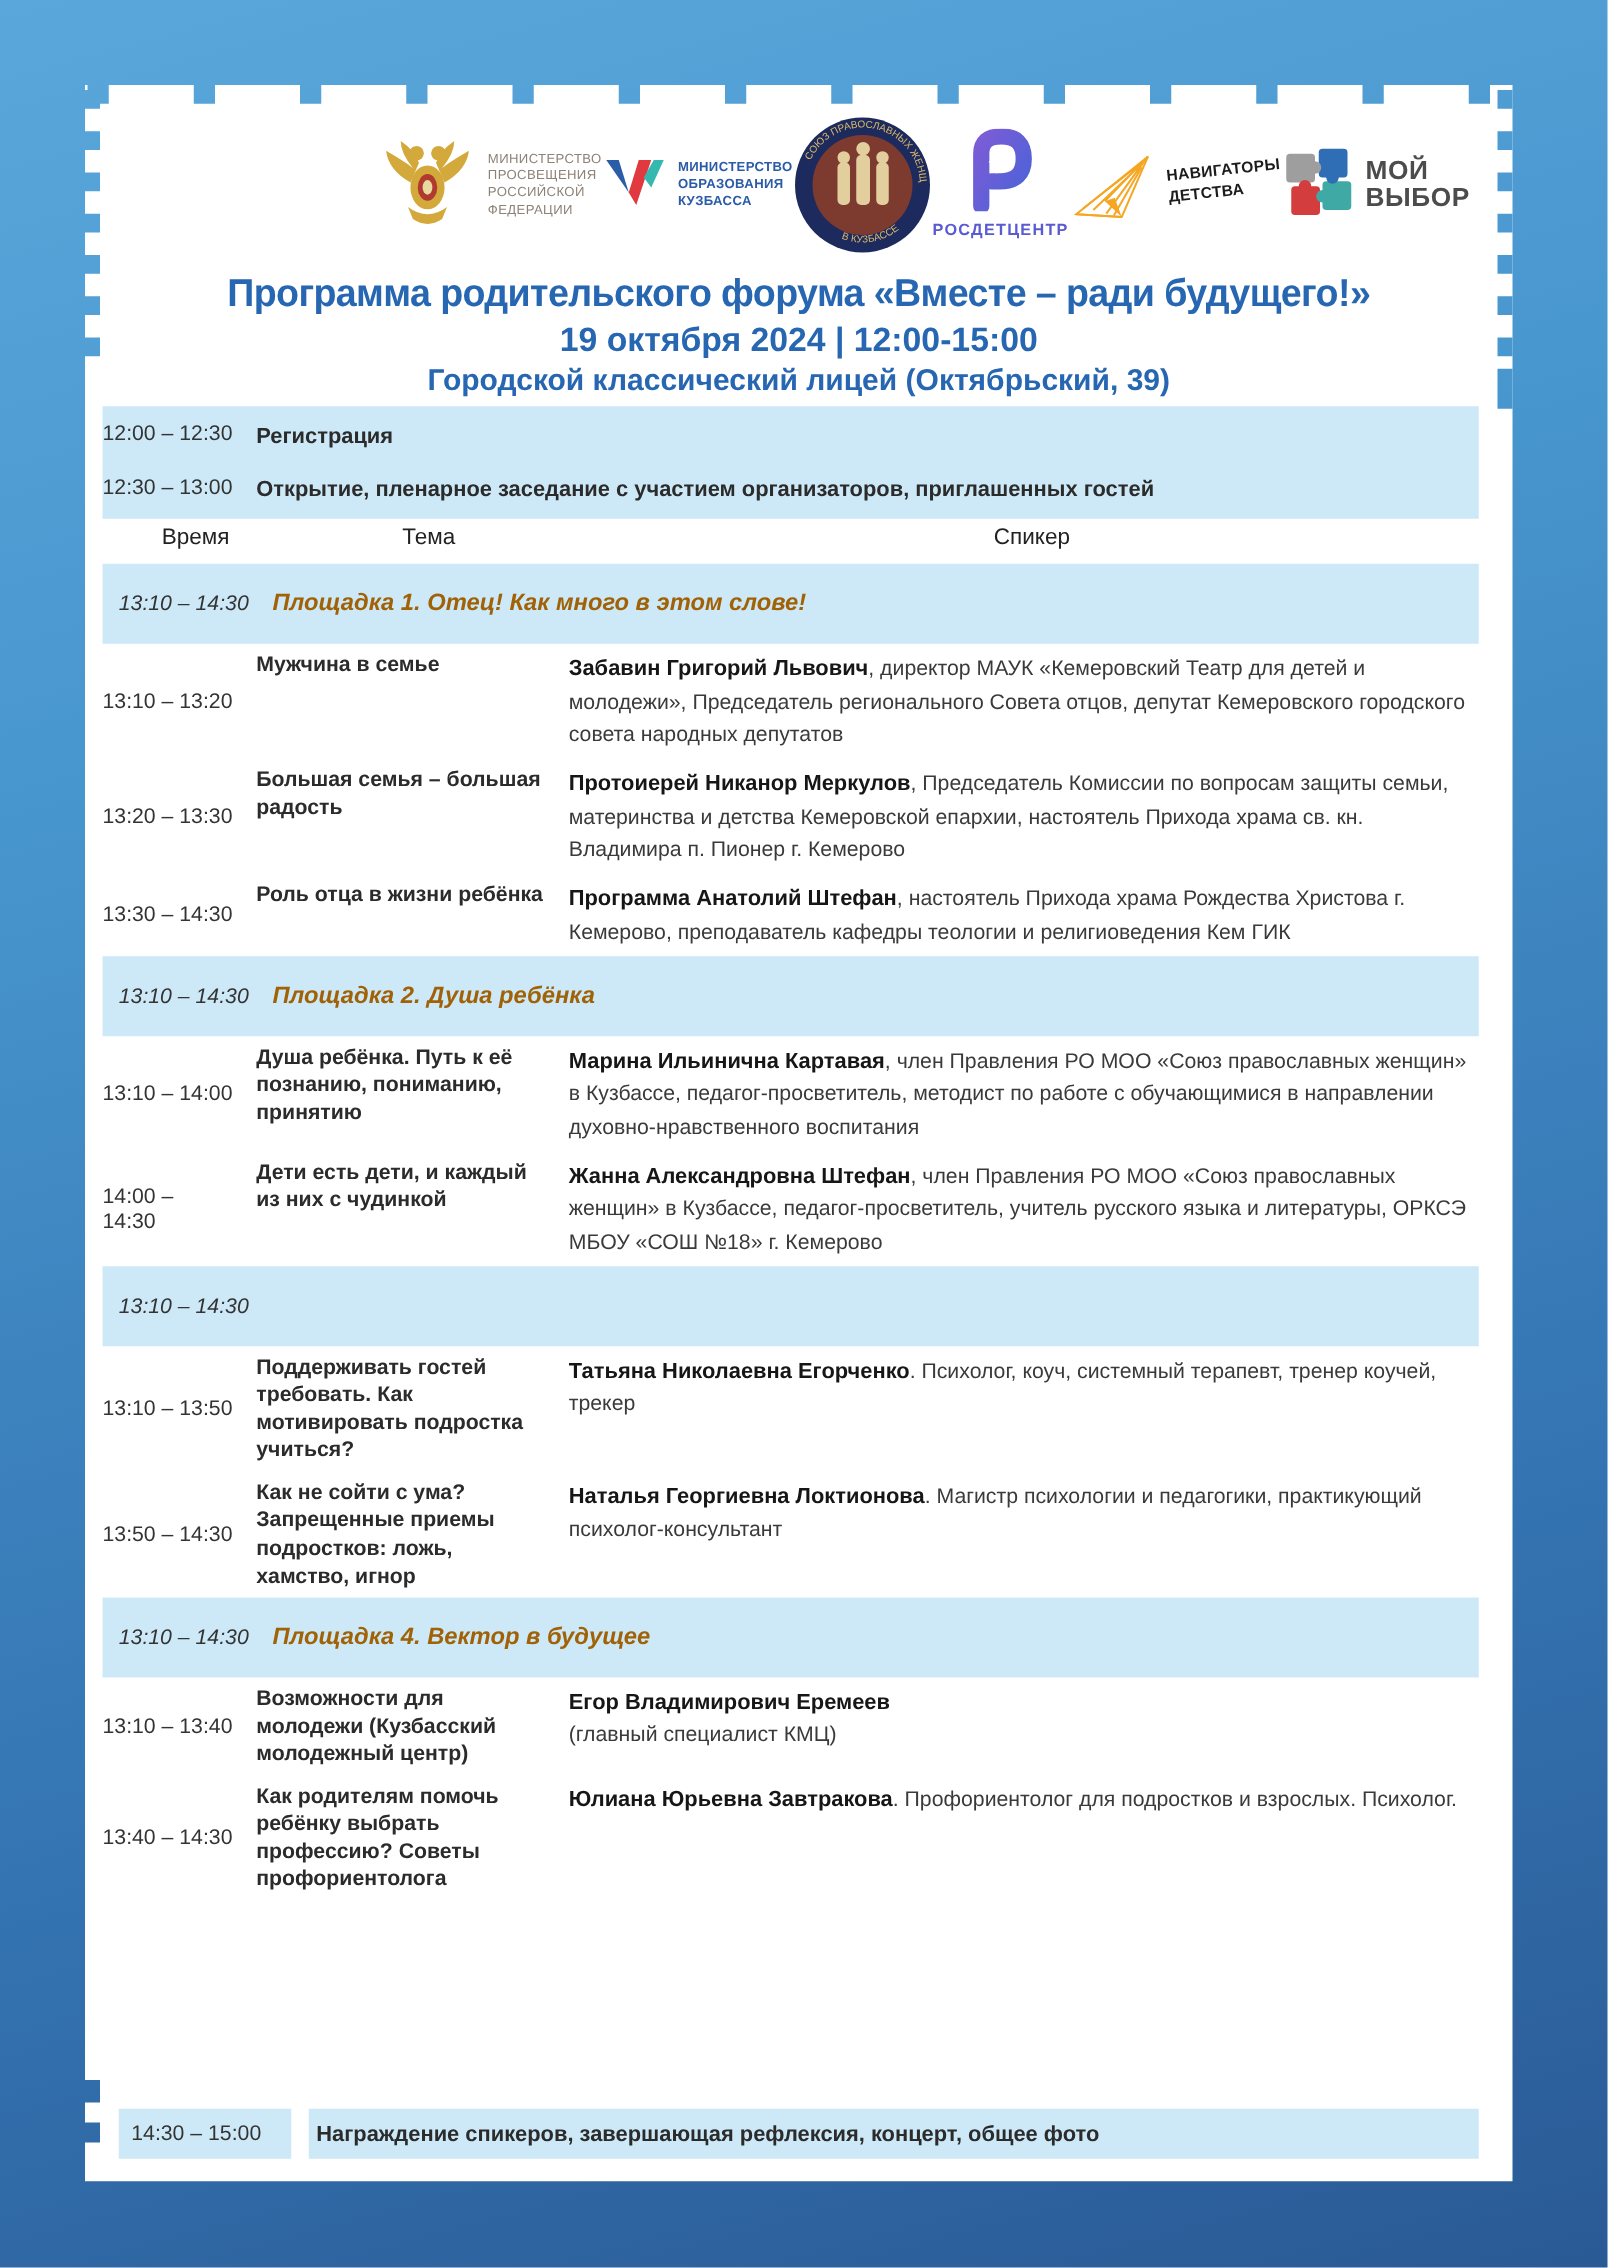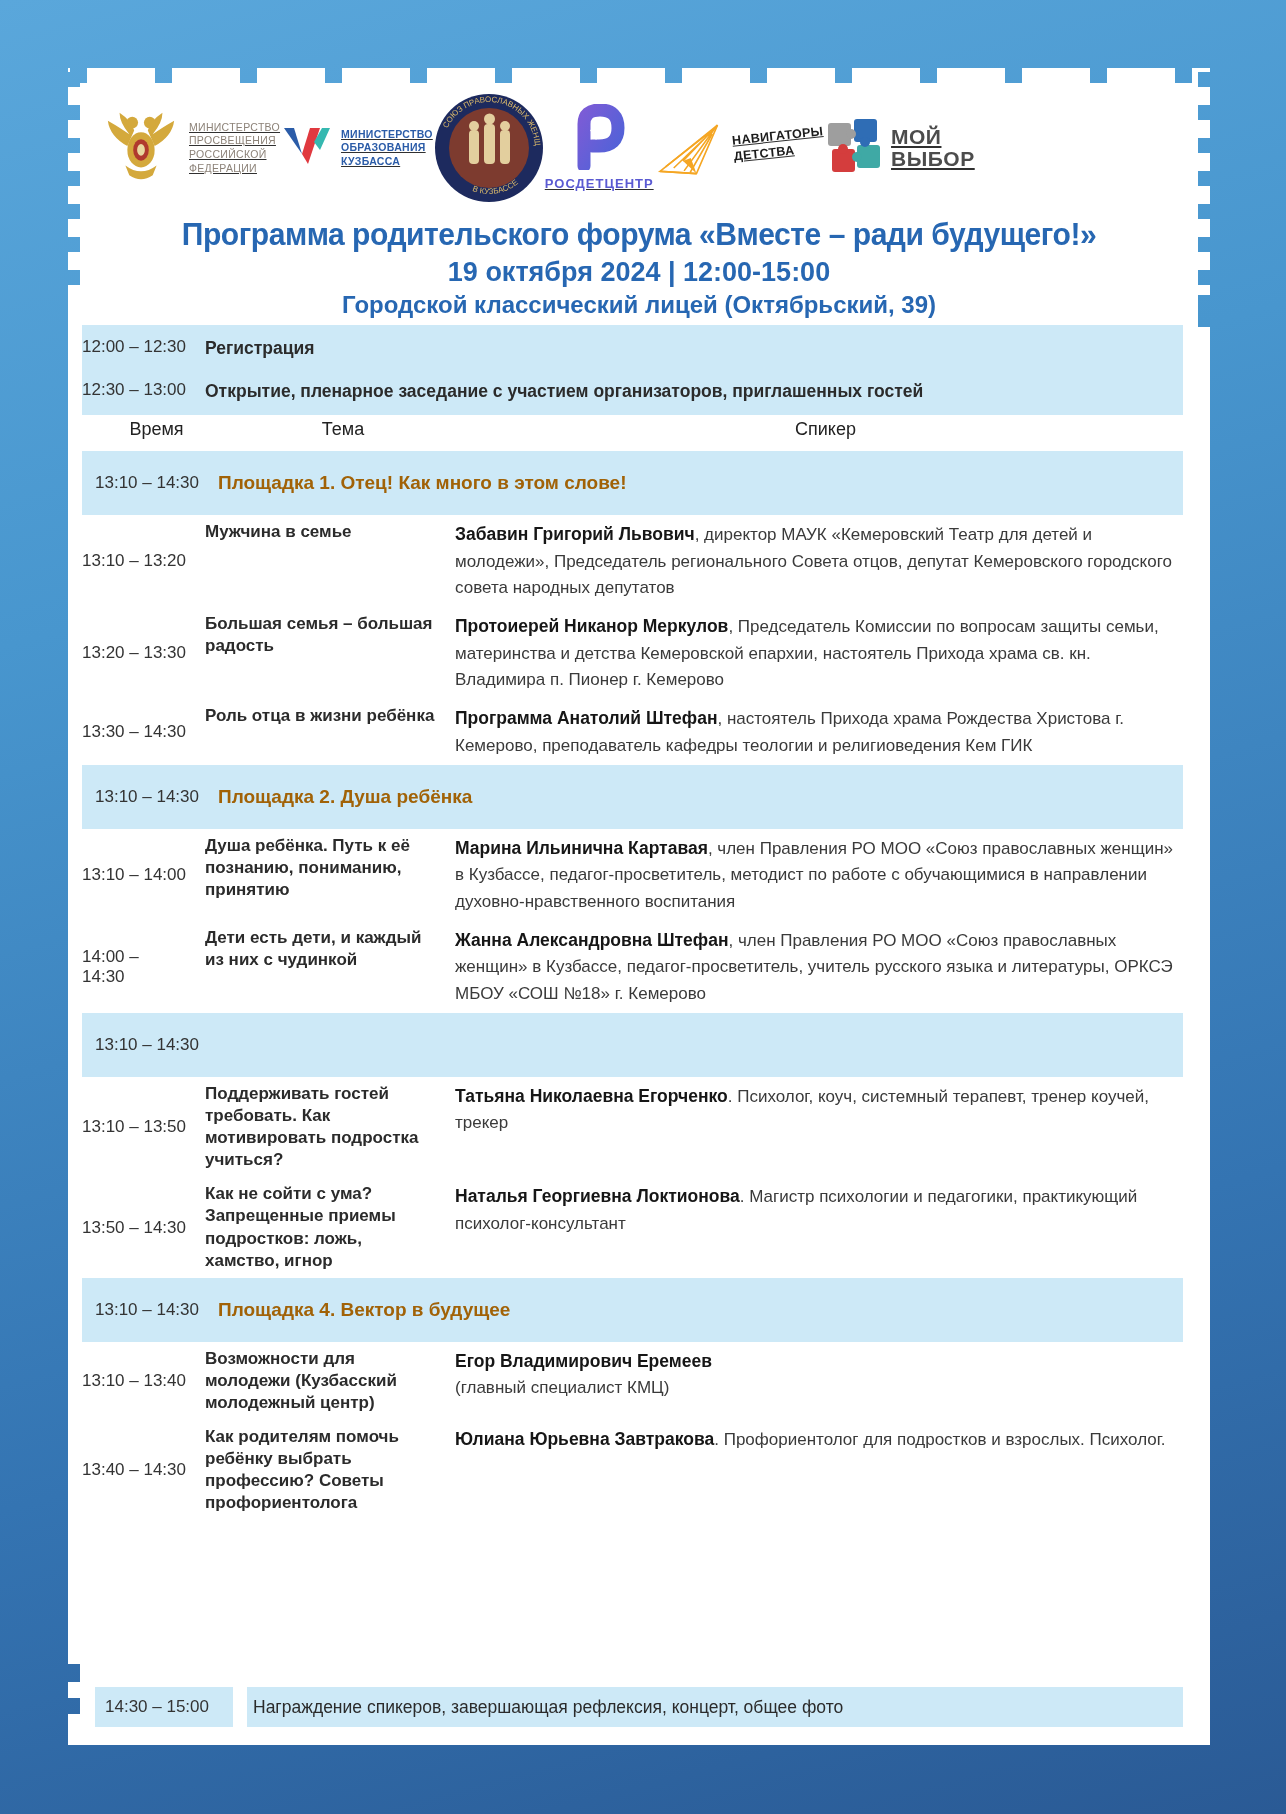--- a/index.html
+++ b/index.html
@@ -7,21 +7,21 @@
     width:1286px;height:1814px;position:relative;overflow:hidden;
     background:linear-gradient(165deg,#5aa7db 0%,#4896ce 30%,#3474b2 70%,#2a5a95 100%) fixed;
     font-family:"Liberation Sans","DejaVu Sans",sans-serif;color:#303030;
   }
   .page{
     position:absolute;left:68px;top:68px;width:1142px;height:1677px;
     background:#ffffff;
   }
   .notch{position:absolute;background:linear-gradient(165deg,#5aa7db 0%,#4896ce 30%,#3474b2 70%,#2a5a95 100%) fixed;}
   
-  .logos{display:flex;align-items:center;justify-content:flex-start;margin:26px 34px 0 34px;height:108px;text-decoration:underline;}
+  .logos{display:flex;align-items:center;justify-content:flex-end;margin:26px 34px 0 34px;height:108px;}
   .logo{display:flex;align-items:center;gap:9px;}
   .logo-label{font-size:10.5px;line-height:1.3;letter-spacing:.3px;white-space:pre-line;font-weight:700;}
   .lbl-minpros{color:#8c8278;font-weight:400;}
   .lbl-minobr{color:#2b5ca8;}
   .rosdet{flex-direction:column;gap:2px;}
   .lbl-rosdet{color:#5a5ad2;font-size:13px;letter-spacing:1px;}
   .navig{transform:rotate(-6deg);}
   .lbl-navig{color:#1c1c1c;font-size:12.5px;font-weight:800;}
   .lbl-myvybor{color:#4c4c4c;font-size:21px;line-height:1.05;font-weight:600;letter-spacing:.5px;}
   .title{margin-top:15px;text-align:center;font-size:31px;font-weight:800;color:#2767b2;letter-spacing:-.5px;transform:scaleX(.97);}
@@ -33,28 +33,28 @@
   .time{font-size:17px;color:#333;white-space:pre-line;padding-right:8px;}
   .topic{font-size:17px;font-weight:700;color:#2b2b2b;line-height:1.3;padding-right:14px;}
   .speaker{font-size:17px;color:#3a3a3a;line-height:1.55;white-space:pre-line;}
   .speaker b{font-size:17.5px;color:#161616;font-weight:700;}
   .pre-block{margin-top:6px;padding:12px 0;}
   .pre-row{margin-bottom:20px;}
   .pre-row:last-child{margin-bottom:0;}
   .pre-text{grid-column:2/4;font-size:17.5px;font-weight:700;color:#2b2b2b;line-height:1.32;}
   .head-row{padding-top:4px;padding-bottom:11px;text-align:center;}
   .head-cell{font-size:18px;color:#222;}
-  .band{height:64px;align-items:center;align-content:center;margin-top:0;}
+  .band{height:64px;align-items:center;align-content:center;margin-top:0;font-style:italic;}
   .band .time{align-self:center;}
   .band-title{grid-column:2/4;font-size:19px;font-weight:700;color:#a16207;}
   .row{padding:6px 0;}
   .row .time{align-self:center;}
   .closing{position:absolute;left:14px;right:27px;bottom:18px;display:flex;height:40px;}
   .closing .c-time{width:138px;margin-left:13px;display:flex;align-items:center;font-size:17px;color:#333;padding-left:10px;box-sizing:border-box;}
-  .closing .c-text{flex:1;margin-left:14px;display:flex;align-items:center;font-size:17.5px;font-weight:400;color:#2b2b2b;padding-left:6px;}
+  .closing .c-text{flex:1;margin-left:14px;display:flex;align-items:center;font-size:17.5px;font-weight:700;color:#2b2b2b;padding-left:6px;}
 </style>
 </head>
 <body>
 
 <div class="page" id="page">
 
   <div class="logos">
     <div class="logo">
       <span>
         <svg width="78" height="78" viewBox="0 0 80 80">

